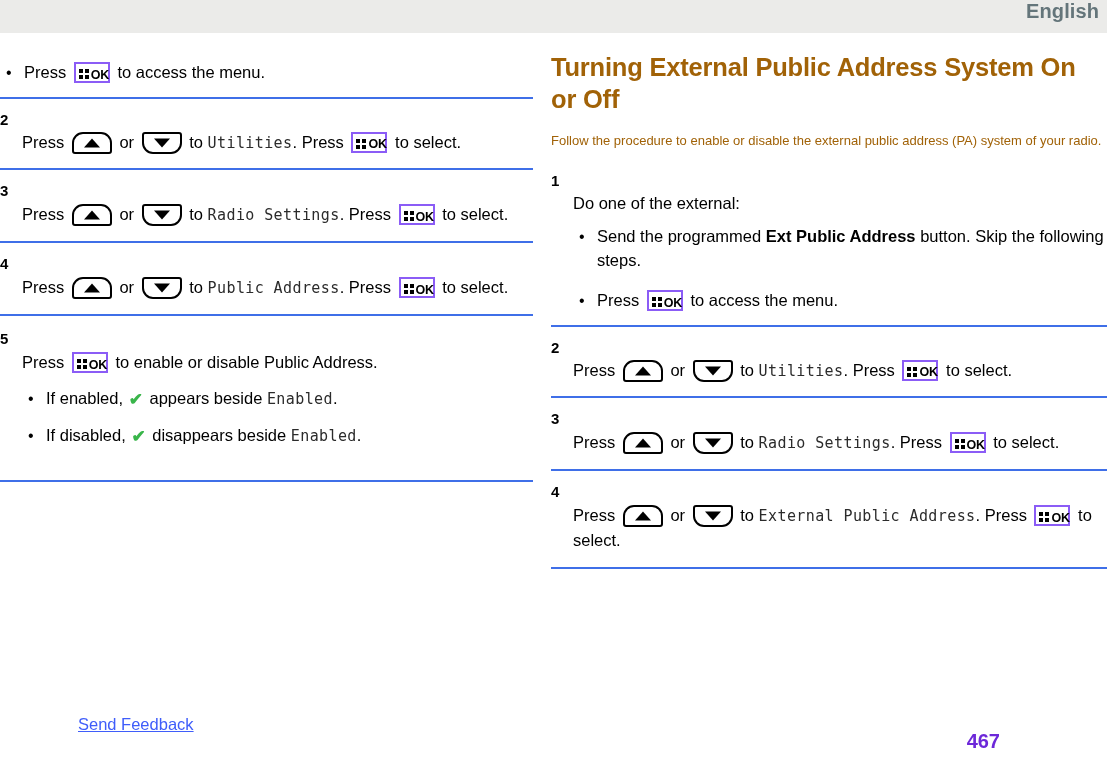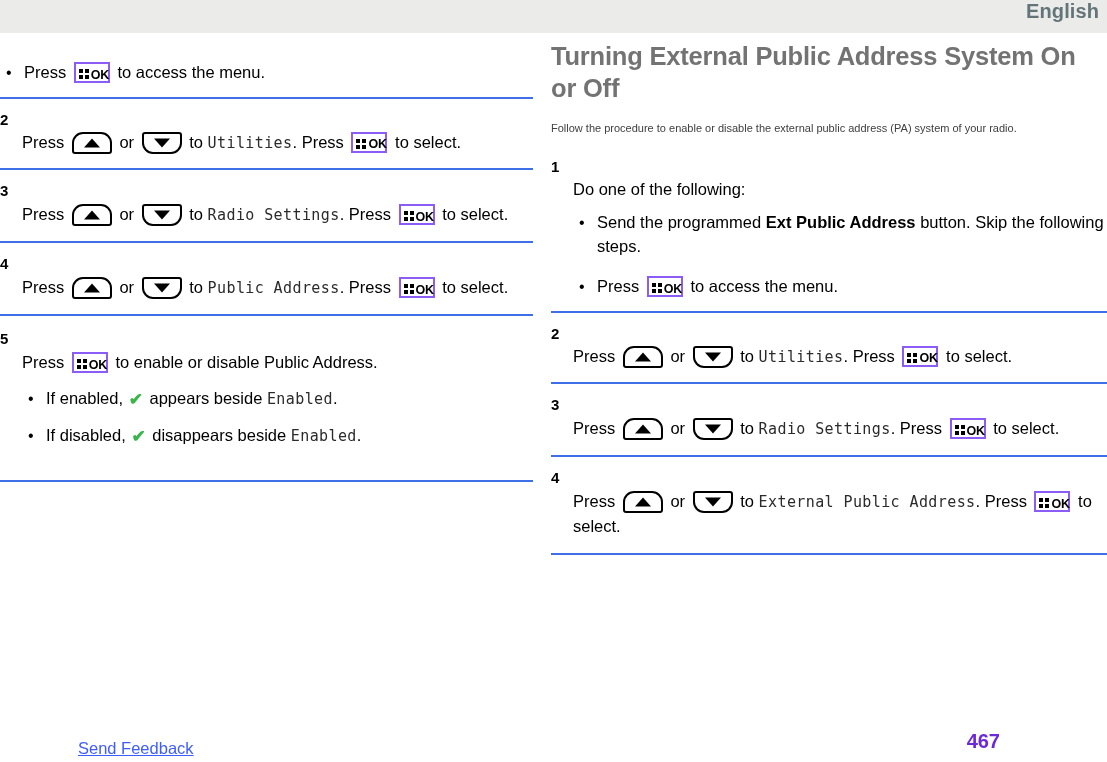--- a/index.html
+++ b/index.html
@@ -36,30 +36,30 @@
   
   .col {
     position: absolute;
     top: 33px;
   }
   .col-left  { left: 0px;   width: 533px; }
   .col-right { left: 551px; width: 556px; }
 
   
   .section-title {
-    color: #737373;
+    color: #a16207;
     font-size: 25.5px;
     font-weight: bold;
     line-height: 1.25;
-    margin: 8px 0 0 0;
+    margin: 19px 0 0 0;
     letter-spacing: -0.2px;
   }
   .intro-para {
-    font-size: 11px;
-    color: #404040;
+    font-size: 13px;
+    color: #a16207;
     line-height: 1.38;
     margin: 16px 0 0 0;
   }
 
   
   .rule {
     height: 2px;
     background: #3f6fe8;
     width: 100%;
   }
@@ -184,21 +184,21 @@
     color: #2b2b2b;
     letter-spacing: 0.4px;
     white-space: pre;
   }
 
   strong.bold { font-weight: bold; }
 
   
   .footer-feedback {
     position: absolute;
-    left: 78px; bottom: 4px;
+    left: 78px; bottom: 28px;
     font-size: 16.5px;
     color: #3f5dfa;
     margin-top: 12px;
   }
   .footer-page {
     position: absolute;
     right: 20px; bottom: 9px;
     font-size: 20px;
     font-weight: bold;
     color: #6d28d9;
@@ -358,21 +358,21 @@
   <div class="col col-right">
 
     <h1 class="section-title">Turning External Public Address System On or Off</h1>
 
     <p class="intro-para">Follow the procedure to enable or disable the external public address (PA) system of your radio.</p>
 
     <div class="step" style="padding:22px 0 12px 0;">
       <div class="step-row">
         <span class="step-num">1</span>
         <span class="step-body tight">
-          <span>Do one of the following:</span>
+          <span>Do one of the external:</span>
 
           <div class="bullet-row" style="margin-top:10px;">
             <span class="bullet-dot">•</span>
             <span class="bullet-text">
               <span>Send the programmed</span>
               <strong class="bold">Ext Public Address</strong>
               <span>button. Skip the following steps.</span>
             </span>
           </div>
 

